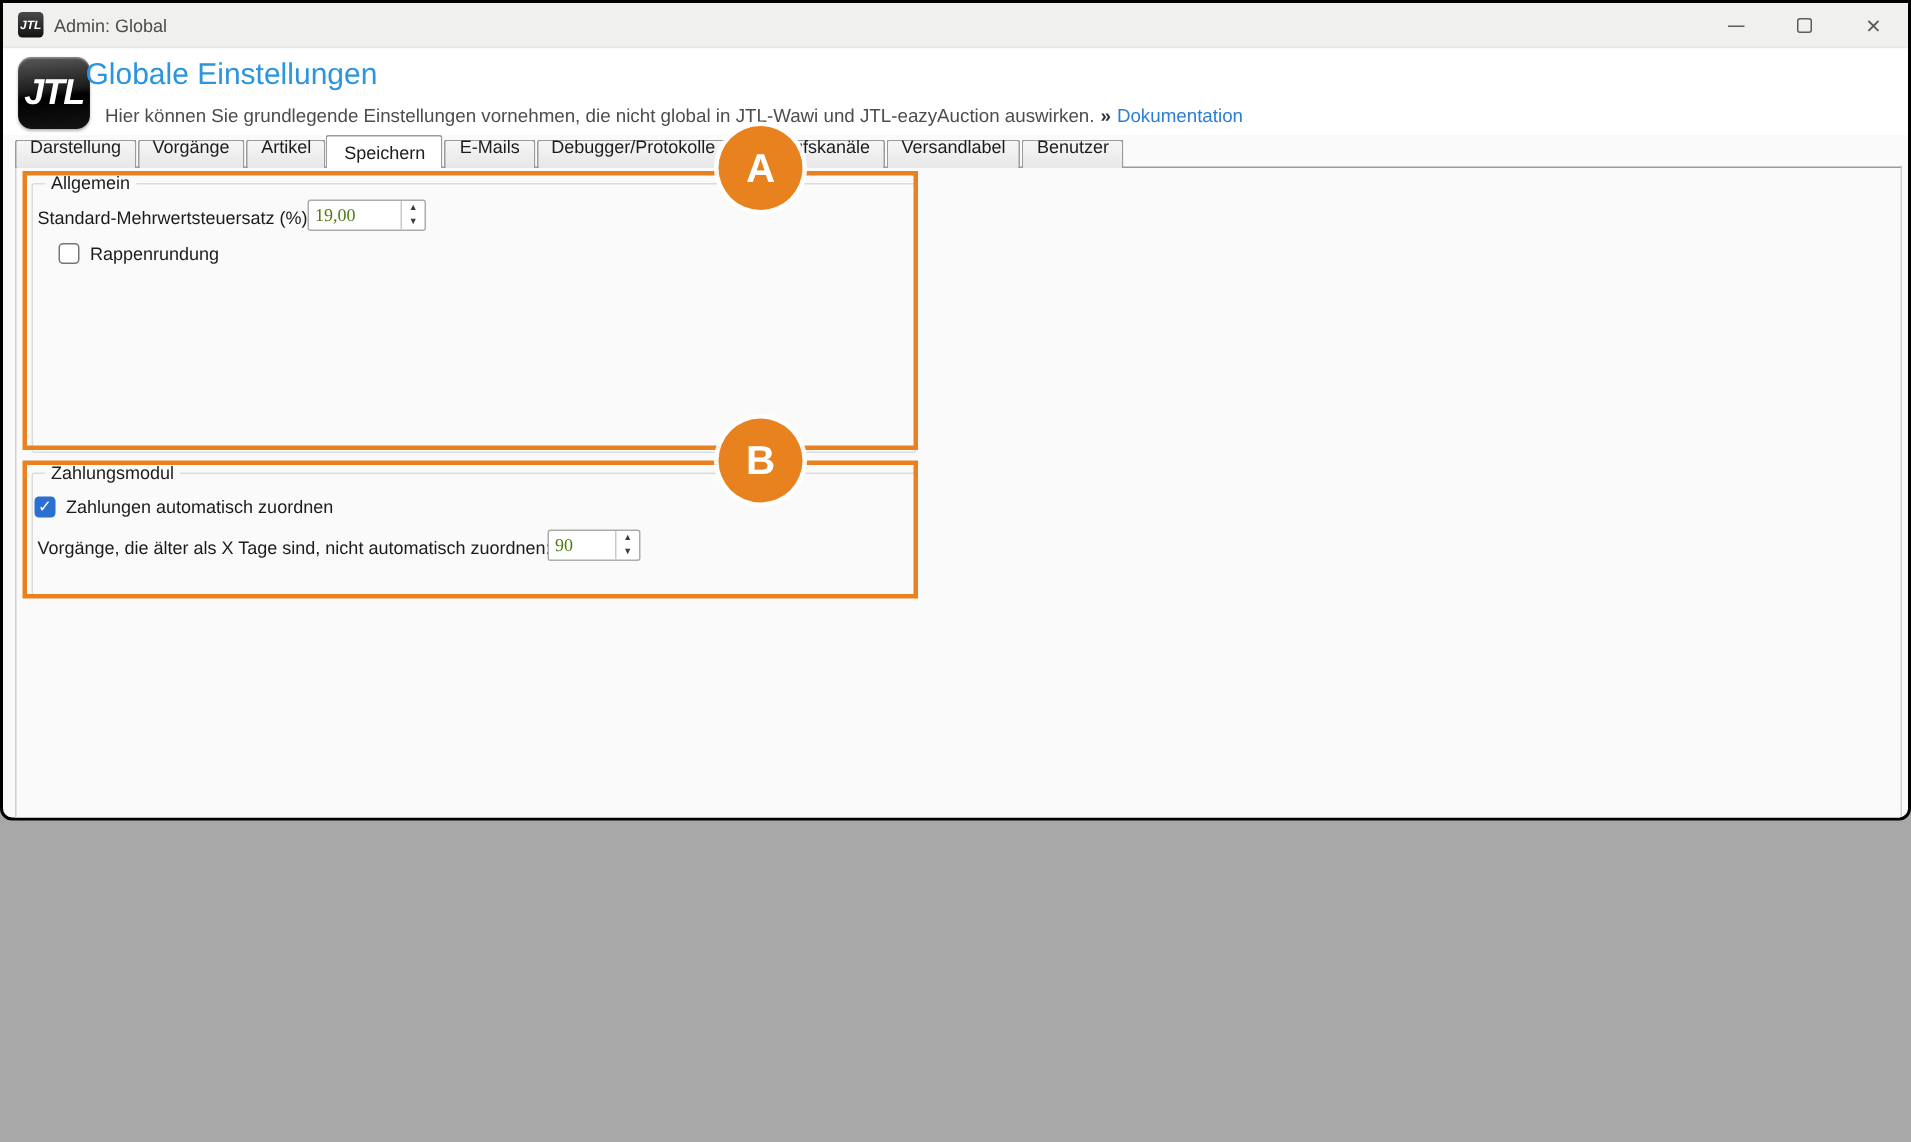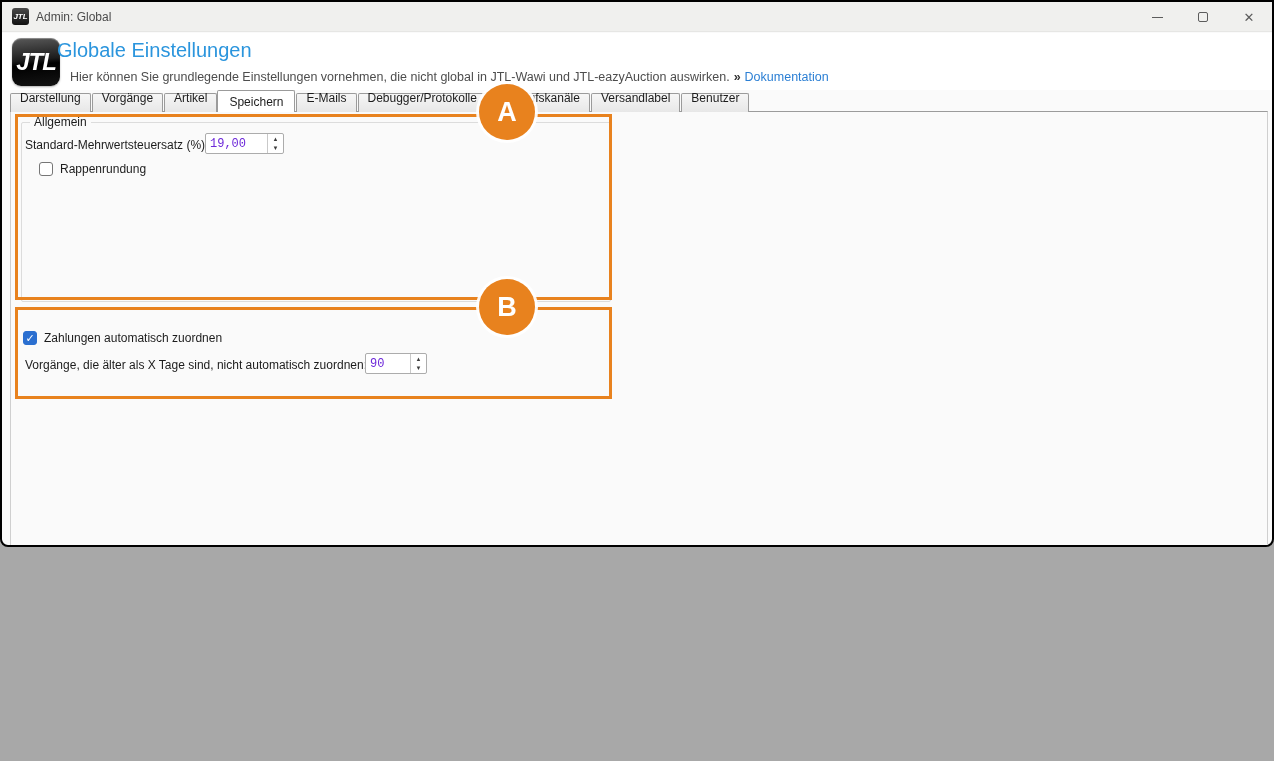--- a/index.html
+++ b/index.html
@@ -58,21 +58,21 @@
   .fieldset { position:absolute; border:1px solid #dcdcdc; border-radius:2px; }
   .fieldset .legend {
     position:absolute; top:-8px; left:8px; background:#fafafa; padding:0 4px;
     font-size:12px; color:#1c1c1c; white-space:nowrap;
   }
   .ctl-label { position:absolute; font-size:12px; color:#1c1c1c; white-space:nowrap; }
   
   .spinner { position:absolute; height:21px; background:#fff; border:1px solid #acacac; border-radius:2px; display:flex; }
   .spinner input {
     border:none; outline:none; flex:1; min-width:0; font-size:12px; padding:0 4px;
-    font-family:Liberation Mono, monospace; color:#6d28d9; background:transparent;
+    font-family:Liberation Serif, serif; color:#4d7c0f; background:transparent;
   }
   .spin-btns { width:16px; border-left:1px solid #c9c9c9; display:flex; flex-direction:column; }
   .spin-btns span { flex:1; font-size:6px; color:#3c3c3c; display:flex; align-items:center; justify-content:center; cursor:default; }
   
   .check-row { position:absolute; display:flex; align-items:center; gap:7px; }
   .checkbox {
     width:14px; height:14px; border:1px solid #767676; border-radius:3px; background:#fff;
     display:flex; align-items:center; justify-content:center; flex:none; cursor:default;
   }
   .checkbox.checked { background:#2b6fd0; border-color:#2b6fd0; }
@@ -150,20 +150,23 @@
       <div class="spin-btns">
         <span>▲</span>
         <span>▼</span>
       </div>
     </div>
     <div class="check-row" style="left:12px; top:50px;padding-left:16px;">
       <span class="checkbox"></span>
       <span class="ck-label">Rappenrundung</span>
     </div>
 
+    <div class="fieldset" style="left:10px; top:203px; width:590px; height:82px;">
+      <span class="legend">Zahlungsmodul</span>
+    </div>
     <div class="check-row" style="left:12px; top:219px;">
       <span class="checkbox checked"></span>
       <span class="ck-label">Zahlungen automatisch zuordnen</span>
     </div>
     <div class="ctl-label" style="left:14px; top:246px;">Vorgänge, die älter als X Tage sind, nicht automatisch zuordnen:</div>
     <div class="spinner" style="left:354px; top:241px; width:62px;">
       <input value="90" style="">
       <div class="spin-btns">
         <span>▲</span>
         <span>▼</span>

